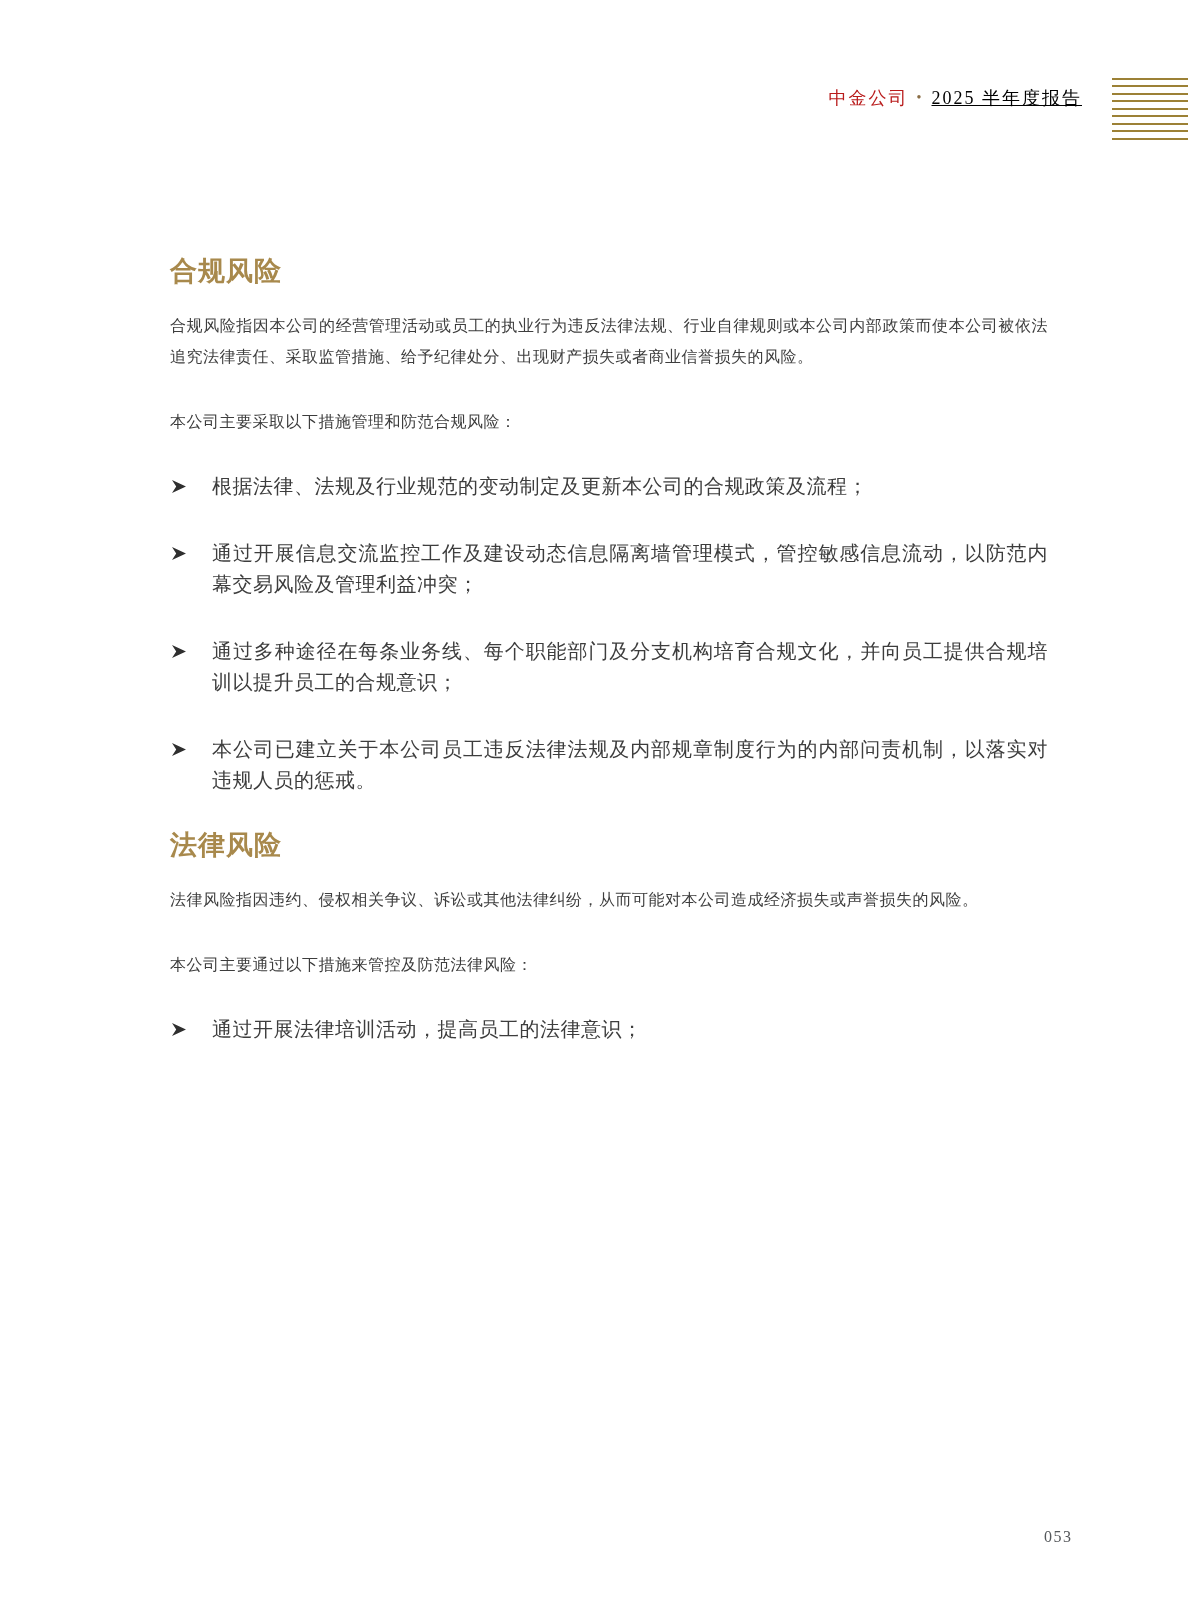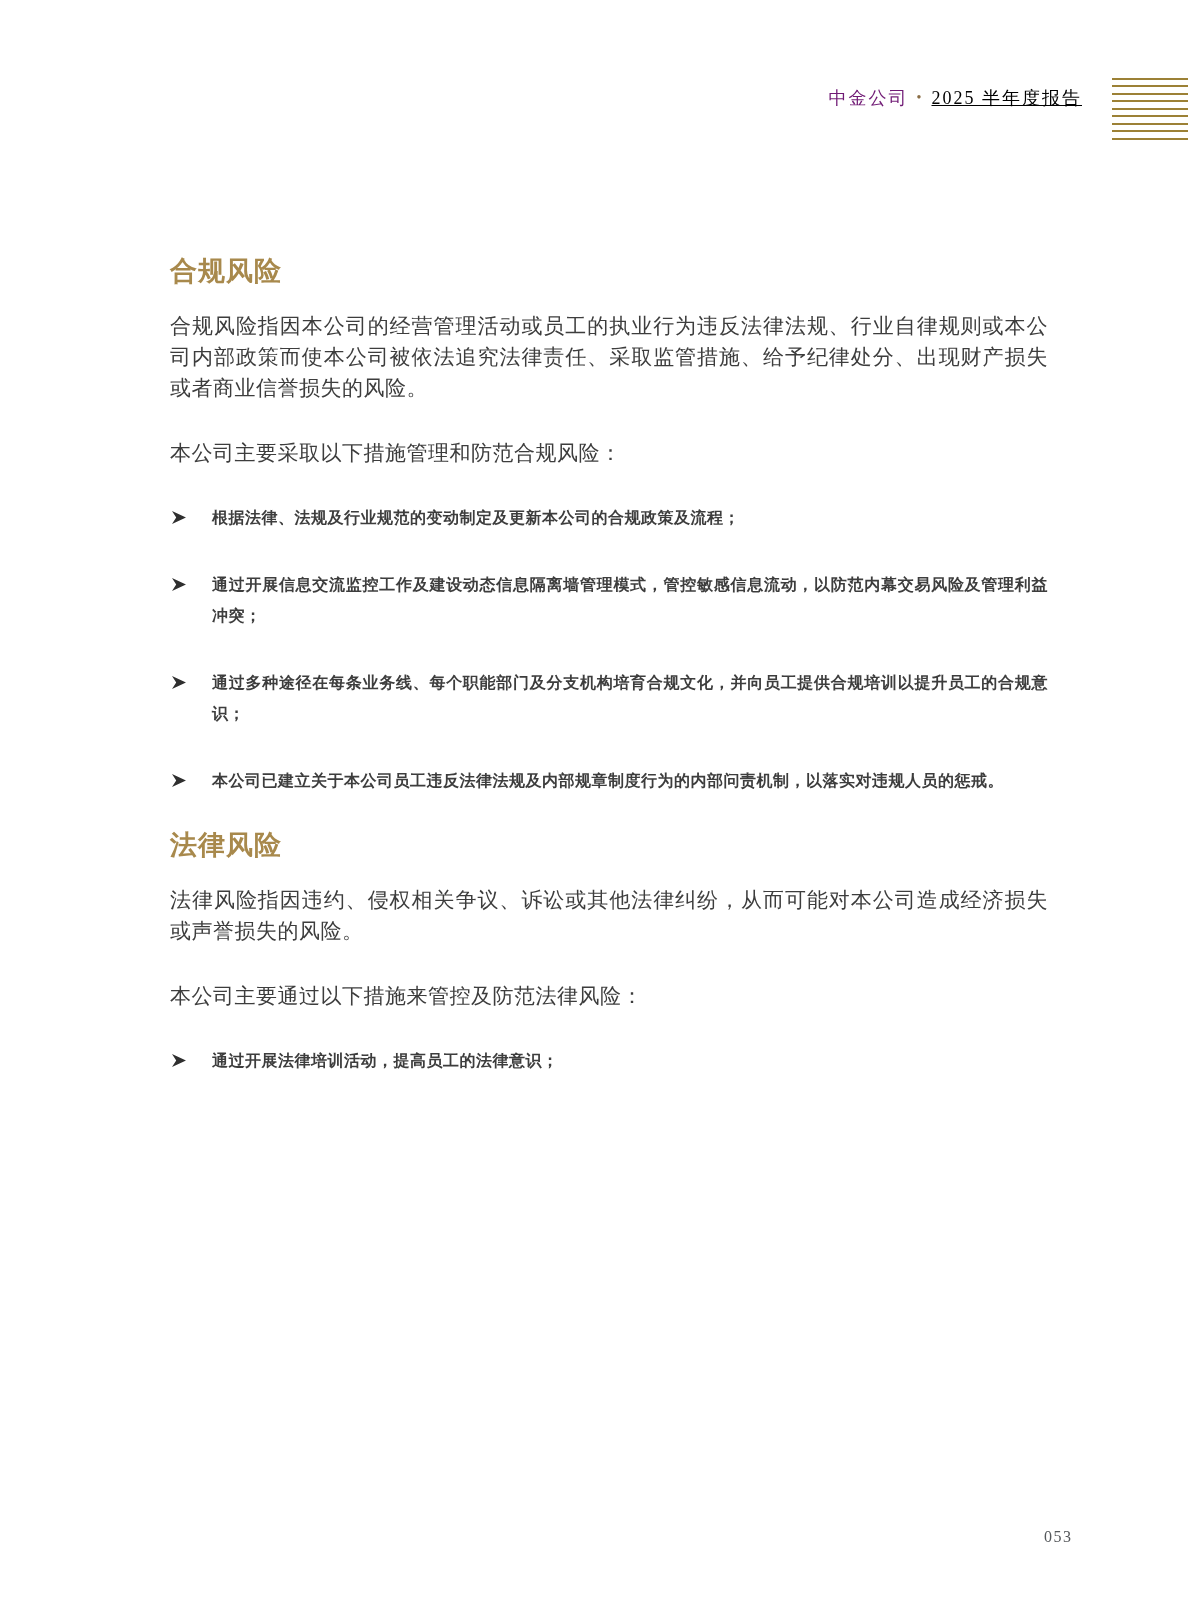--- a/index.html
+++ b/index.html
@@ -15,21 +15,21 @@
   
   .page-header {
     position: absolute;
     top: 86px;
     right: 108px;
     font-family: "Liberation Serif", serif;
     font-size: 18px;
     letter-spacing: 2px;
     white-space: nowrap;
   }
-  .page-header .company { color: #701a75; margin-top: 33px; }
+  .page-header .company { color: #b91c1c; margin-top: 33px; }
   .page-header .sep { color: #8a6d45; font-size: 14px; padding: 0 8px; vertical-align: 2px; }
   .page-header .report { color: #000000; text-decoration: underline; }
 
   .stripes {
     position: absolute;
     top: 78px;
     left: 1112px;
     width: 76px;
     height: 62px;
     background: repeating-linear-gradient(
@@ -50,36 +50,35 @@
   .section-heading {
     font-size: 27px;
     line-height: 26px;
     font-weight: bold;
     color: #a8894c;
     letter-spacing: 1px;
     margin-bottom: 26px;
   }
   .section-heading.second { margin-top: 32px; }
   .para, .lead {
-    font-size: 21px;
+    font-size: 16px;
     line-height: 31px;
     letter-spacing: 0.5px;
     text-align: justify;
     margin-bottom: 34px;
   }
   ul.measures { list-style: none; }
   ul.measures li {
     position: relative;
     padding-left: 42px;
-    font-size: 16px;
+    font-size: 20px;
     line-height: 31px;
     letter-spacing: 0.5px;
     text-align: justify;
     margin-bottom: 36px;
-    font-weight: bold;
   }
   .arrow-bullet {
     position: absolute;
     left: 2px;
     top: 9px;
     width: 14px;
     height: 13px;
     background: #2f2f2f;
     clip-path: polygon(0 0, 100% 50%, 0 100%, 30% 50%);
   }

